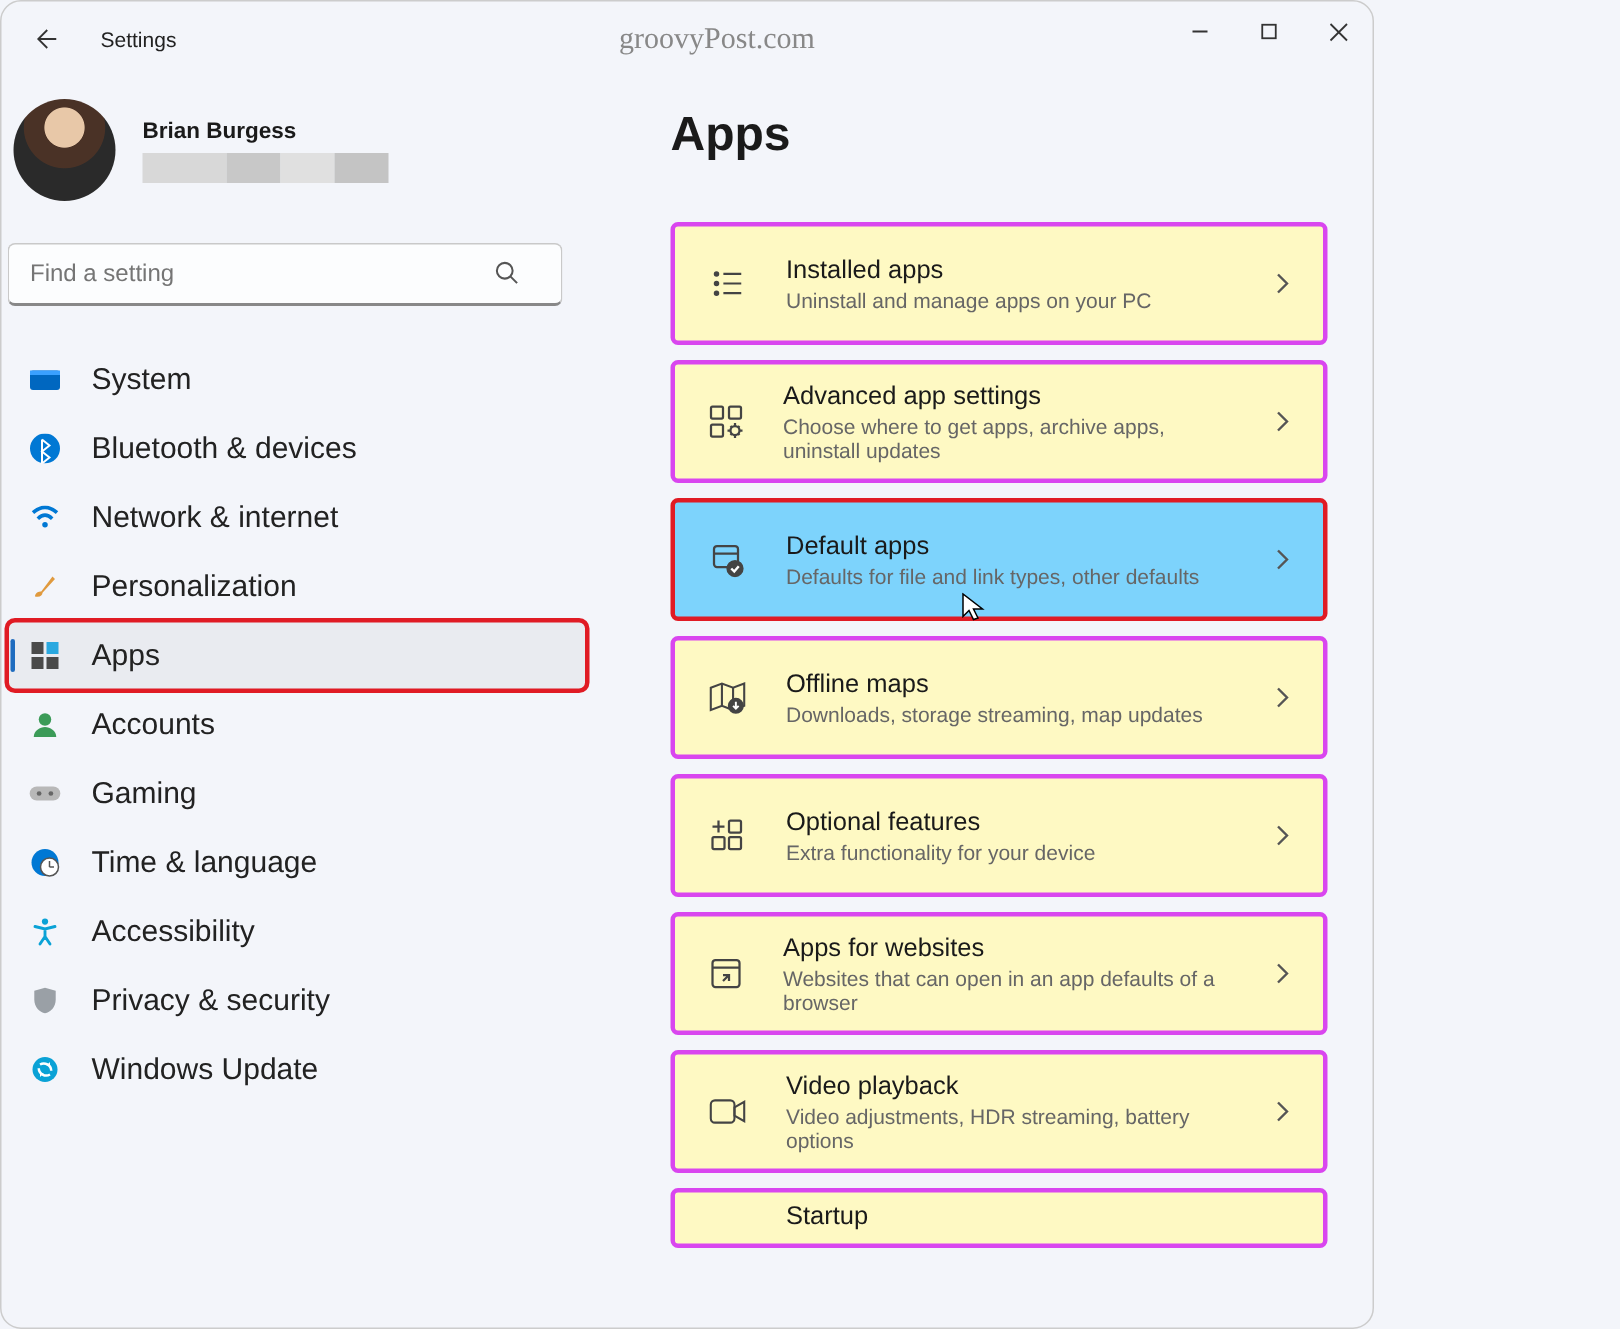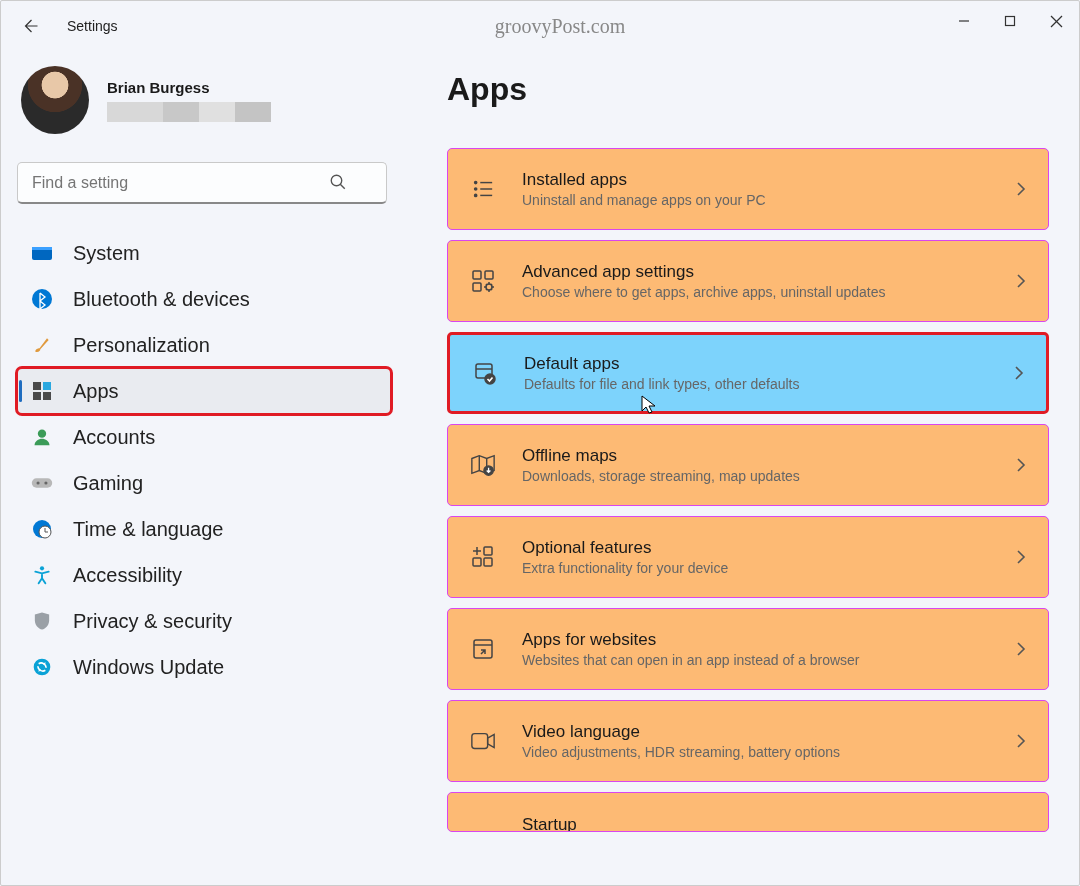--- a/index.html
+++ b/index.html
@@ -1,47 +1,47 @@
 <!DOCTYPE html>
 <html><head>
 <meta charset="utf-8">
 <style>
   * { margin: 0; padding: 0; box-sizing: border-box; }
   html, body { width: 1080px; height: 886px; font-family: "Segoe UI", Arial, sans-serif; background: #f3f5fa; overflow: hidden; }
-  .window { width: 1080px; height: 886px; background: #f3f5fa; border: 1px solid #ccc; border-radius: 2px; position: relative; }
+  .window { width: 916px; height: 886px; background: #f3f5fa; border: 1px solid #ccc; border-radius: 14px; position: relative; }
   .titlebar { height: 50px; display: flex; align-items: center; padding: 0 0 0 20px; }
   .back-arrow { width: 28px; font-size: 18px; color: #333; cursor: pointer; }
   .title { font-size: 14px; color: #222; margin-left: 18px; }
   .watermark { position: absolute; left: 50%; transform: translateX(-50%); font-family: Georgia, serif; font-size: 20px; color: #888; margin-left: 20px; }
   .win-controls { position: absolute; right: 0; top: 0; display: flex; }
   .win-btn { width: 46px; height: 40px; display: flex; align-items: center; justify-content: center; font-size: 14px; color: #333; cursor: pointer; }
   .win-btn svg { stroke: #333; }
   .body { display: flex; height: calc(100% - 50px); }
-  .sidebar { width: 400px; padding: 15px 10px 0 16px; }
+  .sidebar { width: 400px; padding: 15px 10px 0 4px; }
   .profile { display: flex; align-items: center; gap: 18px; margin-bottom: 28px; padding-left: 4px; }
   .avatar { width: 68px; height: 68px; border-radius: 50%; background: radial-gradient(circle at 50% 28%, #e8c8a8 0 22%, #4a3226 23% 45%, #2a2a2a 46% 100%); }
   .profile-info .name { font-size: 15px; font-weight: 600; color: #1a1a1a; }
   .redact { display: flex; gap: 0; margin-top: 6px; }
   .redact span { background: #d8d8d8; height: 20px; }
   .redact span:nth-child(1){ width:56px;} .redact span:nth-child(2){ width:36px; background:#c8c8c8;} .redact span:nth-child(3){ width:36px; background:#e0e0e0;} .redact span:nth-child(4){ width:36px; background:#c4c4c4;}
   .search { margin: 0 18px 26px 0; position: relative; }
   .search input { width: 370px; height: 42px; border: 1px solid #c9c9c9; border-bottom: 2px solid #888; border-radius: 5px; background: #fcfdfe; padding: 0 44px 0 14px; font-size: 16px; color: #555; outline: none; }
   .search .mag { position: absolute; right: 26px; top: 11px; color: #555; }
   .navlist { display: flex; flex-direction: column; gap: 0; }
   .navitem { display: flex; align-items: center; gap: 20px; height: 46px; padding: 0 14px; border-radius: 5px; font-size: 20px; color: #222; cursor: pointer; position: relative; }
   .navitem.selected { background: #e9ebf0; }
   .navitem.selected::before { content:""; position:absolute; left:2px; top:12px; bottom:12px; width:3px; background:#1f6cbf; border-radius:3px; }
   .navitem.highlight { outline: 3px solid #e01b24; outline-offset: -1px; }
   .nav-icon { width: 22px; height: 22px; display: flex; align-items: center; justify-content: center; font-size: 16px; }
   .content { flex: 1; padding: 20px 30px 0 46px; overflow: hidden; }
   .page-title { font-size: 32px; font-weight: 600; color: #1a1a1a; margin-bottom: 40px; }
   .cards { display: flex; flex-direction: column; gap: 10px; }
-  .card { background: #fdba74; border: 1px solid #d946ef; border-radius: 5px; height: 82px; display: flex; align-items: center; padding: 0 22px; cursor: pointer; gap: 26px; }
+  .card { background: #fef9c3; border: 3px solid #d946ef; border-radius: 5px; height: 82px; display: flex; align-items: center; padding: 0 22px; cursor: pointer; gap: 26px; }
   .card.highlight { border: 3px solid #e01b24; background:#7dd3fc; }
-  .card.partial { height: 40px; overflow:hidden; align-items:flex-start; padding-top:22px;}
+  .card.partial { height: 40px; overflow:hidden; align-items:flex-start; padding-top:6px;}
   .card-icon { width: 26px; height: 26px; display: flex; align-items: center; justify-content: center; color: #444; }
   .card-text .ct { font-size: 17px; color: #1a1a1a; }
   .card-text .cd { font-size: 14px; color: #666; margin-top: 2px; }
   .chev { margin-left: auto; color: #555; }
   .cursor { position: absolute; left: 640px; top: 394px; pointer-events: none; }
   svg { display:block; }
 </style>
 </head>
 <body>
 
@@ -112,20 +112,30 @@
           <span class="nav-icon">
               <svg width="20" height="20">
                 <circle cx="10" cy="10" r="10" fill="#0078d4"></circle>
                 <path d="M8 4l5 4-5 4 5 4-5 4V4" stroke="#fff" stroke-width="1.3" fill="none"></path>
               </svg>
             </span>
           <span>Bluetooth &amp; devices</span>
         </div>
         <div class="navitem">
           <span class="nav-icon">
+              <svg width="20" height="16" viewBox="0 0 24 20">
+                <path d="M2 6 Q12 -3 22 6" stroke="#0078d4" stroke-width="3" fill="none"></path>
+                <path d="M6 11 Q12 5 18 11" stroke="#0078d4" stroke-width="3" fill="none"></path>
+                <circle cx="12" cy="16" r="2.3" fill="#0078d4"></circle>
+              </svg>
+            </span>
+          <span>Network &amp; internet</span>
+        </div>
+        <div class="navitem">
+          <span class="nav-icon">
               <svg width="20" height="20" viewBox="0 0 24 24">
                 <path d="M4 20c0-3 3-4 5-4l9-12 2 2-10 11c0 2-2 4-6 3z" fill="#e09a3e"></path>
               </svg>
             </span>
           <span>Personalization</span>
         </div>
         <div class="navitem selected highlight">
           <span class="nav-icon">
               <svg width="20" height="20">
                 <rect x="1" y="1" width="8" height="8" fill="#4a4a4a"></rect>
@@ -308,38 +318,38 @@
         <div class="card">
           <span class="card-icon">
               <svg width="24" height="24" viewBox="0 0 24 24" stroke="#444" stroke-width="1.5" fill="none">
                 <rect x="3" y="3" width="18" height="18" rx="2"></rect>
                 <line x1="3" y1="8" x2="21" y2="8"></line>
                 <path d="M10 17l4-4m0 4v-4h-4"></path>
               </svg>
             </span>
           <div class="card-text">
               <div class="ct">Apps for websites</div>
-              <div class="cd">Websites that can open in an app instead of a browser</div>
+              <div class="cd">Websites that can open in an app defaults of a browser</div>
             </div>
           <span class="chev">
               <svg width="10" height="16" viewBox="0 0 10 16" fill="none" stroke="#555" stroke-width="1.6">
                 <path d="M2 2l6 6-6 6"></path>
               </svg>
             </span>
         </div>
 
         <div class="card">
           <span class="card-icon">
               <svg width="26" height="22" viewBox="0 0 28 22" stroke="#444" stroke-width="1.5" fill="none">
                 <rect x="2" y="3" width="17" height="16" rx="3"></rect>
                 <path d="M19 8l7-4v14l-7-4z"></path>
               </svg>
             </span>
           <div class="card-text">
-              <div class="ct">Video language</div>
+              <div class="ct">Video playback</div>
               <div class="cd">Video adjustments, HDR streaming, battery options</div>
             </div>
           <span class="chev">
               <svg width="10" height="16" viewBox="0 0 10 16" fill="none" stroke="#555" stroke-width="1.6">
                 <path d="M2 2l6 6-6 6"></path>
               </svg>
             </span>
         </div>
 
         <div class="card partial">

